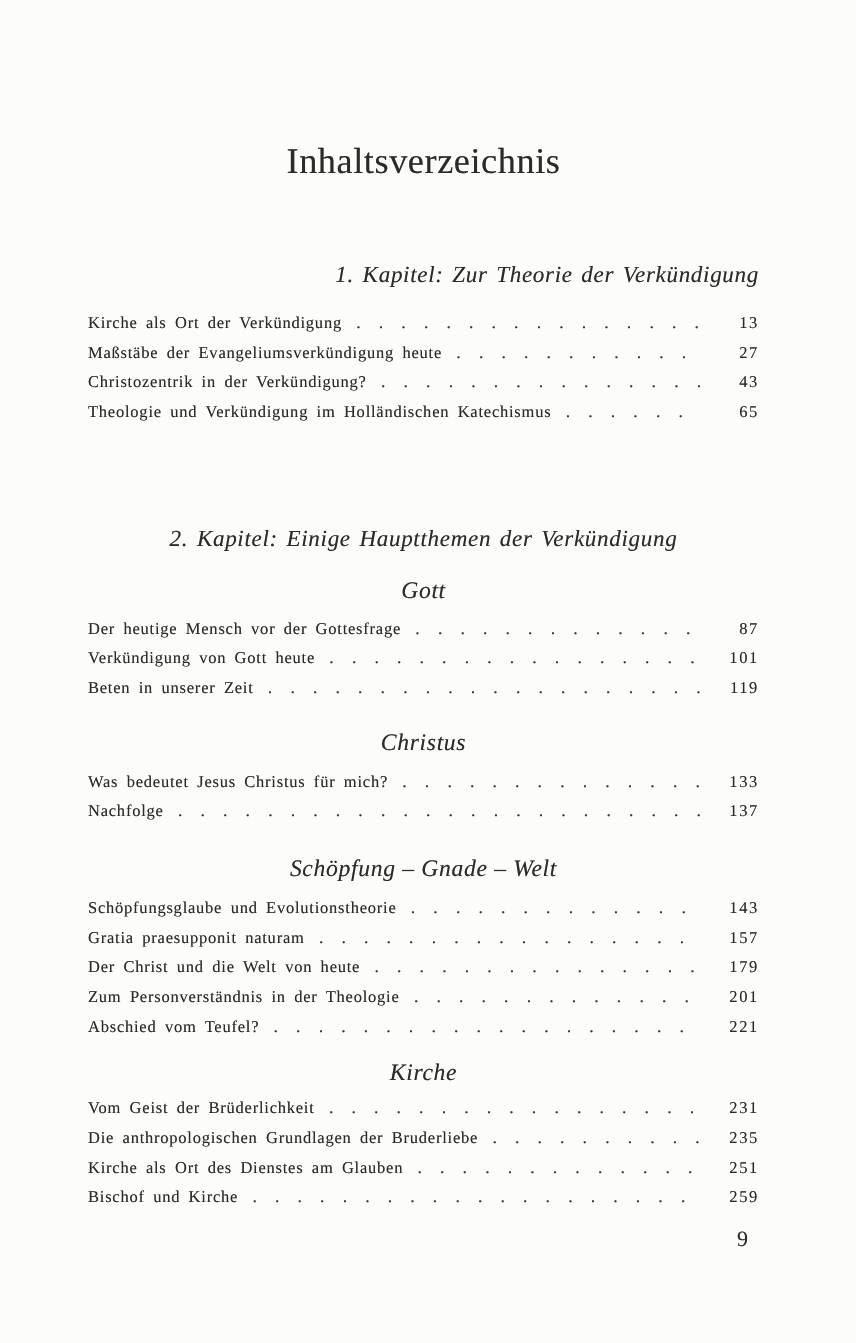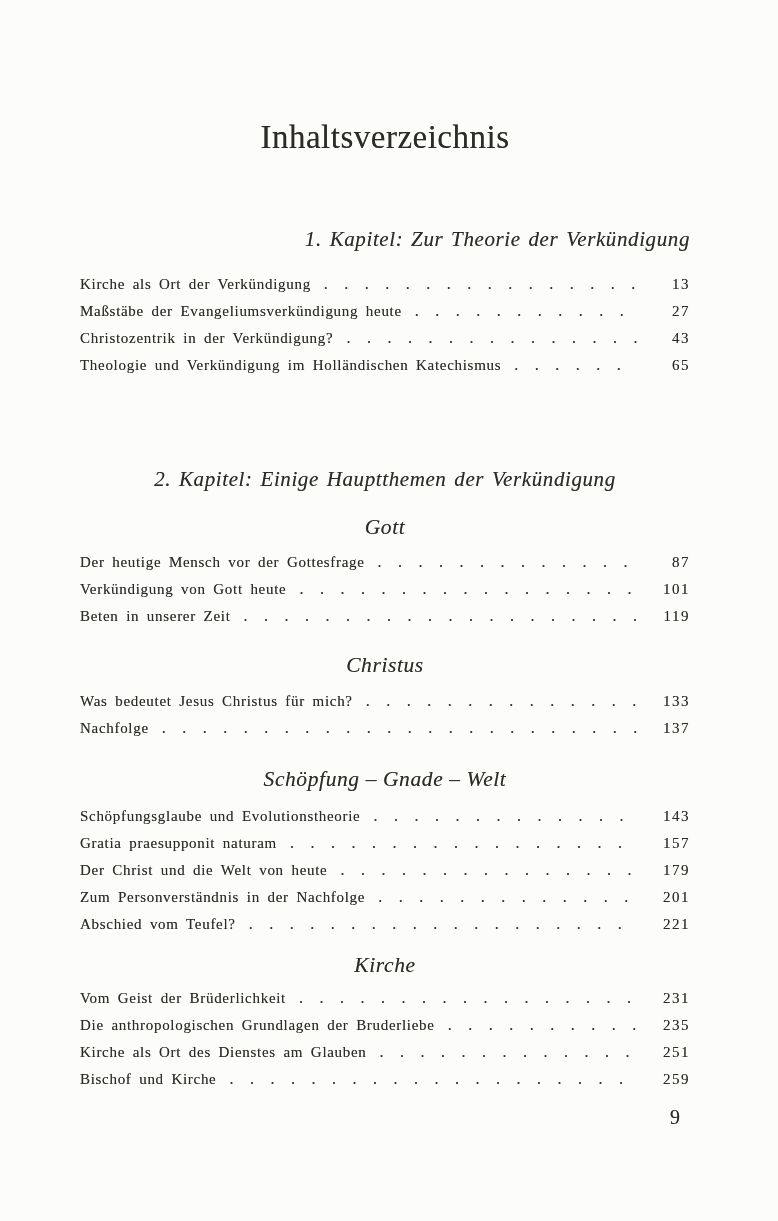--- a/index.html
+++ b/index.html
@@ -19,21 +19,21 @@
     background: var(--paper);
     color: var(--ink);
     overflow: hidden;
   }
   .column {
     position: absolute;
     left: 80px; top: 0;
     width: 610px;
   }
   .book-title {
-    margin: 8px;
+    margin: 18px;
     padding-top: 106px;
     font-size: 33px;
     line-height: 46px;
     font-weight: normal;
     text-align: center;
     letter-spacing: 0.5px;
     text-shadow: 0 0 0.5px rgba(45,43,38,0.55);
   }
   .chapter-heading {
     margin: 0;
@@ -190,21 +190,21 @@
         <span class="toc-title">Gratia praesupponit naturam</span>
         <span class="leader"></span>
         <span class="toc-page">157</span>
       </div>
       <div class="toc-row">
         <span class="toc-title">Der Christ und die Welt von heute</span>
         <span class="leader"></span>
         <span class="toc-page">179</span>
       </div>
       <div class="toc-row">
-        <span class="toc-title">Zum Personverständnis in der Nachfolge</span>
+        <span class="toc-title">Zum Personverständnis in der Theologie</span>
         <span class="leader"></span>
         <span class="toc-page">201</span>
       </div>
       <div class="toc-row">
         <span class="toc-title">Abschied vom Teufel?</span>
         <span class="leader"></span>
         <span class="toc-page">221</span>
       </div>
     </div>
 

